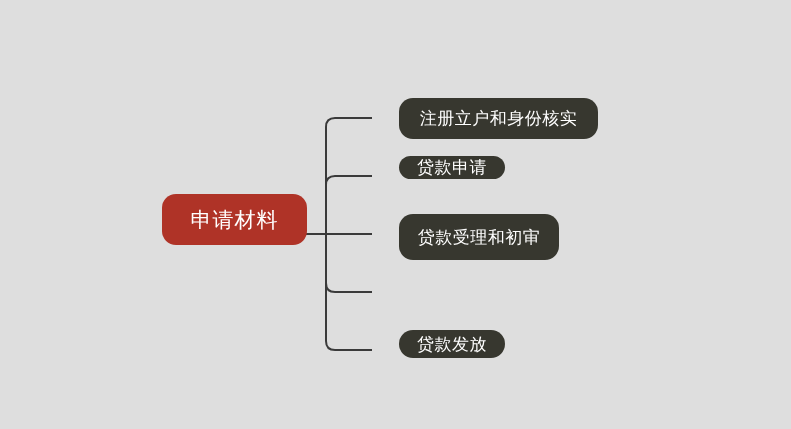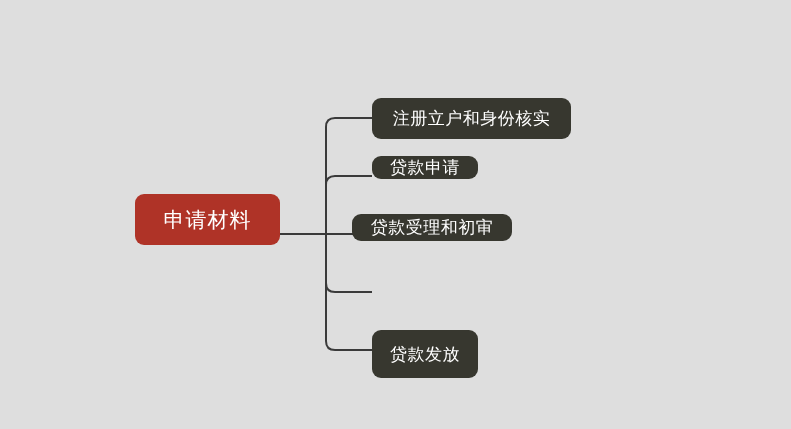--- a/index.html
+++ b/index.html
@@ -24,23 +24,24 @@
     top: 0;
     width: 791px;
     height: 429px;
   }
   .node {
     position: absolute;
     display: flex;
     align-items: center;
     justify-content: center;
     box-sizing: border-box;
-    border-radius: 9px;
+    border-radius: 14px;
     color: #ffffff;
     white-space: nowrap;
+    margin-left: 27px;
   }
   .node-root {
     background: #af3327;
     font-size: 21px;
     letter-spacing: 1px;
   }
   .node-child {
     background: #37372f;
     font-size: 17px;
     letter-spacing: 0.5px;
@@ -77,22 +78,22 @@
   </div>
 
   <div class="node node-child" style="left:372px; top:98px; width:199px; height:41px;">
     <span class="node-label">注册立户和身份核实</span>
   </div>
 
   <div class="node node-child" style="left:372px; top:156px; width:106px; height:23px;">
     <span class="node-label">贷款申请</span>
   </div>
 
-  <div class="node node-child" style="left:352px; top:214px; width:160px; height:27px;">
+  <div class="node node-child" style="left:372px; top:214px; width:160px; height:46px;">
     <span class="node-label">贷款受理和初审</span>
   </div>
 
 
-  <div class="node node-child" style="left:372px; top:330px; width:106px; height:48px;">
+  <div class="node node-child" style="left:372px; top:330px; width:106px; height:28px;">
     <span class="node-label">贷款发放</span>
   </div>
 
 </div>
 
 </body></html>

